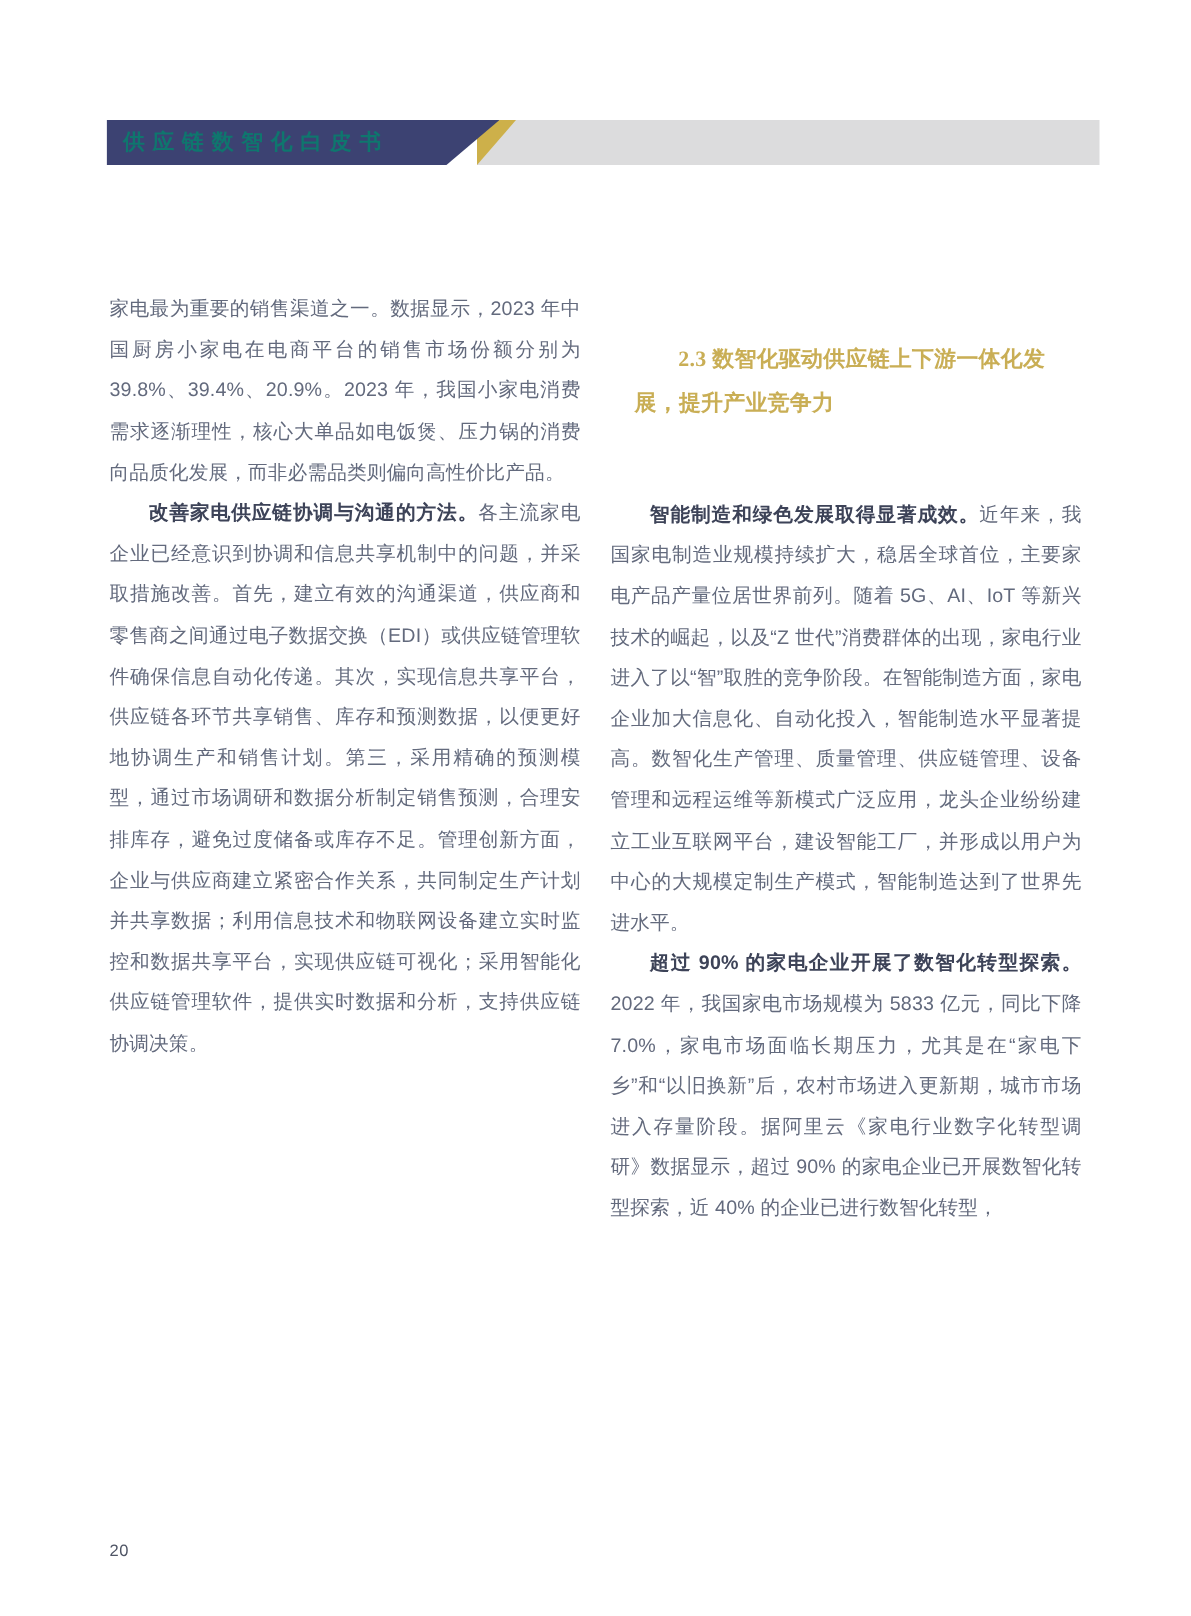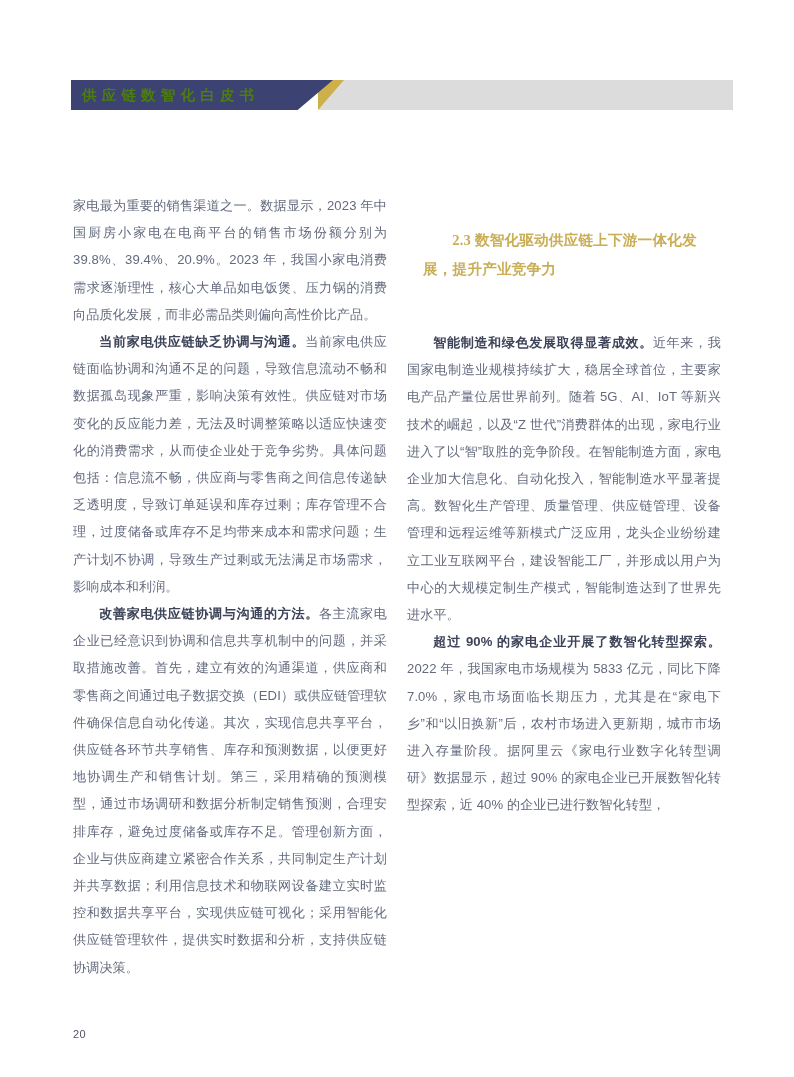--- a/index.html
+++ b/index.html
@@ -49,21 +49,21 @@
     background: #3c4272;
     -webkit-clip-path: polygon(0 0, 100% 0, 86.5% 100%, 0 100%);
     clip-path: polygon(0 0, 100% 0, 86.5% 100%, 0 100%);
   }
   .header-title {
     position: absolute;
     left: 82px;
     top: 0;
     height: 30px;
     line-height: 30px;
-    color: #4d7c0f;
+    color: #0f766e;
     font-size: 14.5px;
     font-weight: bold;
     letter-spacing: 5.2px;
     white-space: nowrap;
   }
 
   
   .page-body {
     position: absolute;
     left: 0;
@@ -141,21 +141,20 @@
   <div class="header-title">供应链数智化白皮书</div>
 </div>
 
 <div class="page-body">
 
   <div class="col col-left">
 
     <p class="para noindent">家电最为重要的销售渠道之一。数据显示，2023 年中国厨房小家电在电商平台的销售市场份额分别为 39.8%、39.4%、20.9%。2023 年，我国小家电消费需求逐渐理性，核心大单品如电饭煲、压力锅的消费向品质化发展，而非必需品类则偏向高性价比产品。</p>
 
 
-    <p class="para"><b class="lead">当前家电供应链缺乏协调与沟通。</b><span>当前家电供应链面临协调和沟通不足的问题，导致信息流动不畅和数据孤岛现象严重，影响决策有效性。供应链对市场变化的反应能力差，无法及时调整策略以适应快速变化的消费需求，从而使企业处于竞争劣势。具体问题包括：信息流不畅，供应商与零售商之间信息传递缺乏透明度，导致订单延误和库存过剩；库存管理不合理，过度储备或库存不足均带来成本和需求问题；生产计划不协调，导致生产过剩或无法满足市场需求，影响成本和利润。</span></p>
 
     <p class="para"><b class="lead">改善家电供应链协调与沟通的方法。</b><span>各主流家电企业已经意识到协调和信息共享机制中的问题，并采取措施改善。首先，建立有效的沟通渠道，供应商和零售商之间通过电子数据交换（EDI）或供应链管理软件确保信息自动化传递。其次，实现信息共享平台，供应链各环节共享销售、库存和预测数据，以便更好地协调生产和销售计划。第三，采用精确的预测模型，通过市场调研和数据分析制定销售预测，合理安排库存，避免过度储备或库存不足。管理创新方面，企业与供应商建立紧密合作关系，共同制定生产计划并共享数据；利用信息技术和物联网设备建立实时监控和数据共享平台，实现供应链可视化；采用智能化供应链管理软件，提供实时数据和分析，支持供应链协调决策。</span></p>
 
   </div>
 
   <div class="col col-right">
 
     <div class="spacer-18"></div>
 
     <h2 class="sec-h2">2.3 数智化驱动供应链上下游一体化发展，提升产业竞争力</h2>

